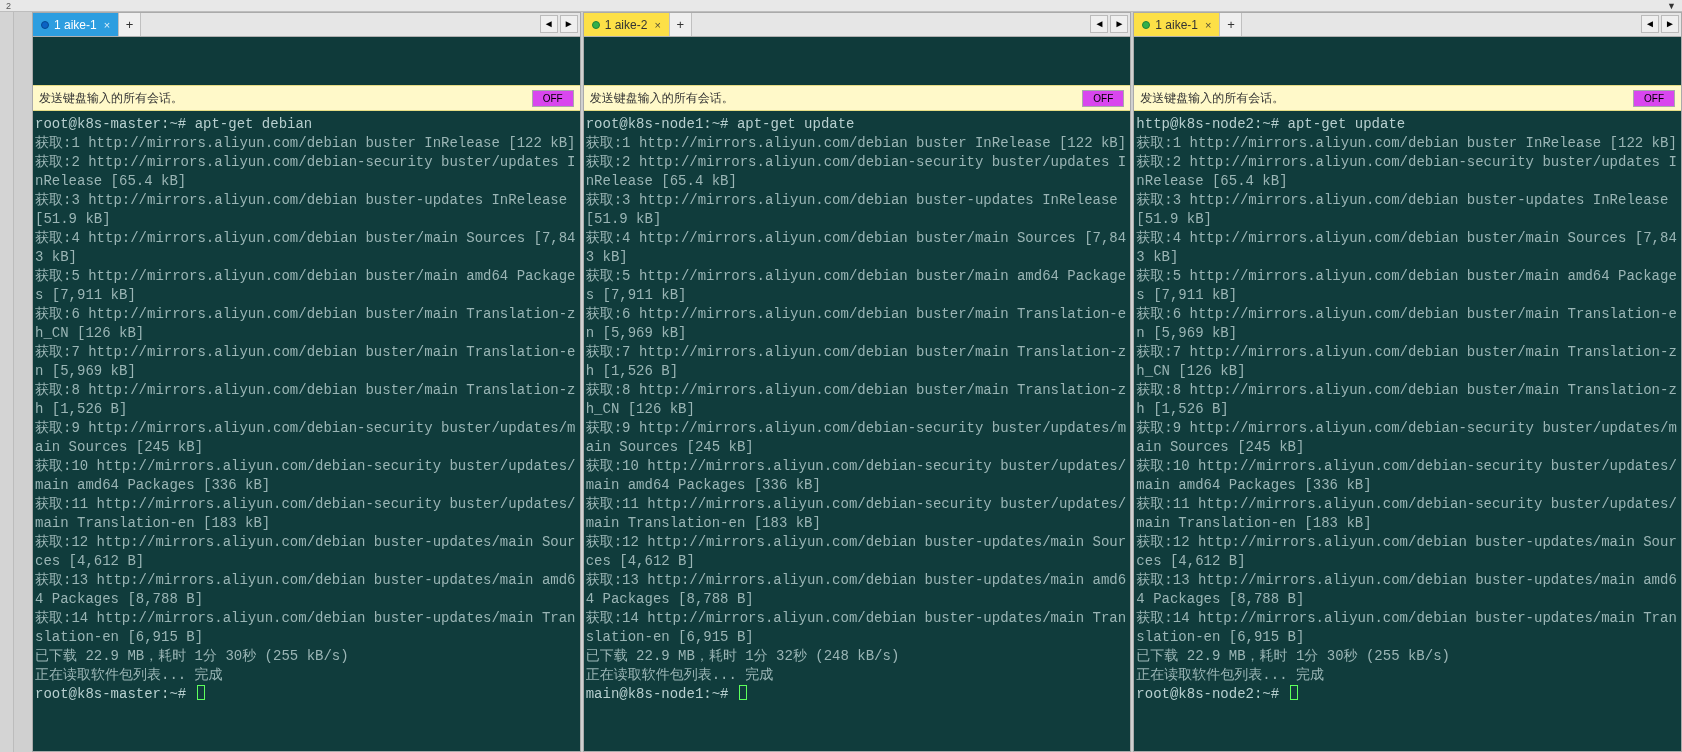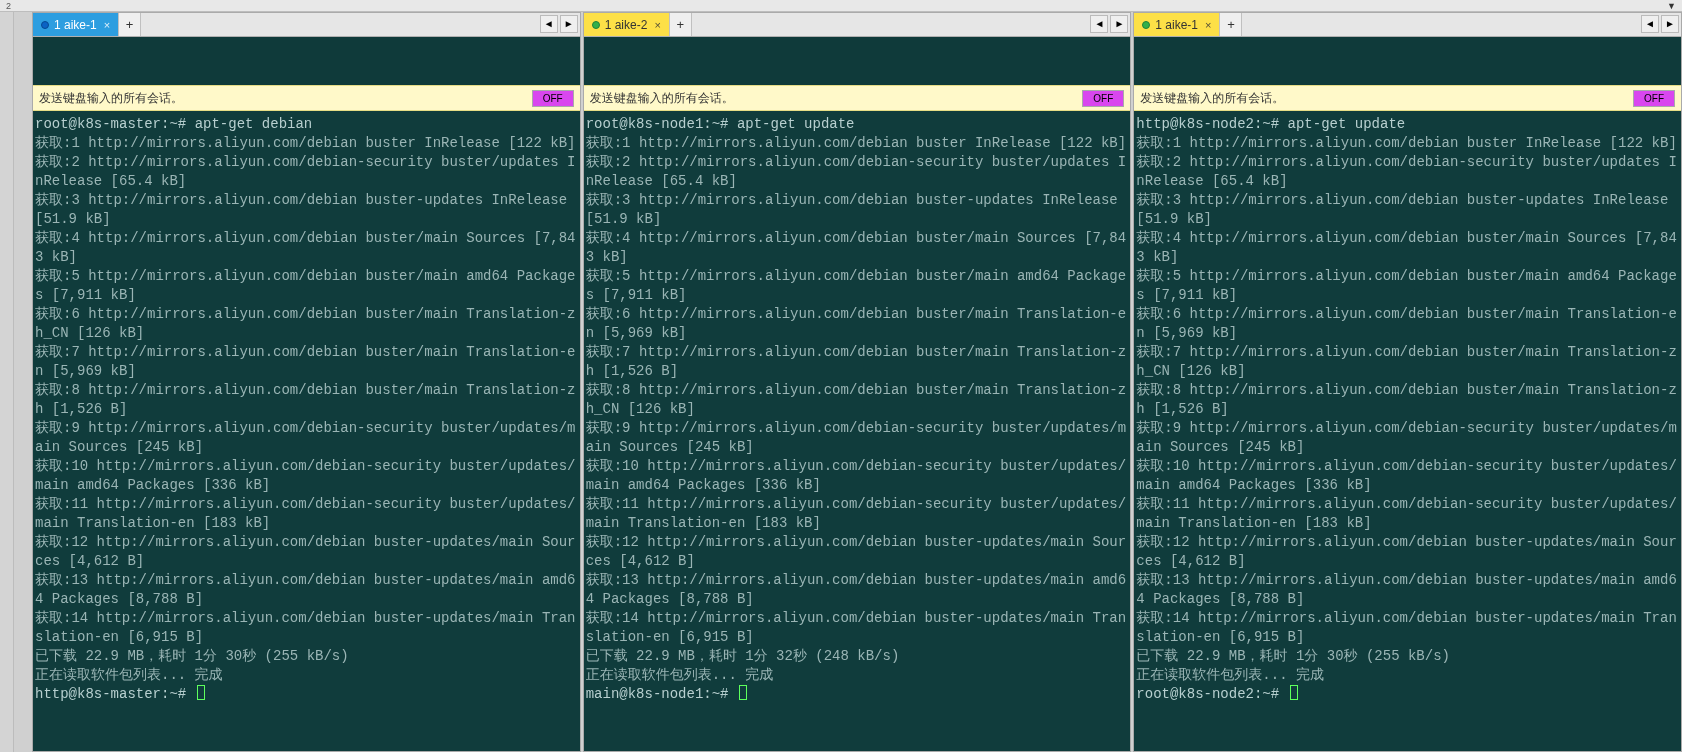--- a/index.html
+++ b/index.html
@@ -185,21 +185,21 @@
 获取:7 http://mirrors.aliyun.com/debian buster/main Translation-en [5,969 kB]
 获取:8 http://mirrors.aliyun.com/debian buster/main Translation-zh [1,526 B]
 获取:9 http://mirrors.aliyun.com/debian-security buster/updates/main Sources [245 kB]
 获取:10 http://mirrors.aliyun.com/debian-security buster/updates/main amd64 Packages [336 kB]
 获取:11 http://mirrors.aliyun.com/debian-security buster/updates/main Translation-en [183 kB]
 获取:12 http://mirrors.aliyun.com/debian buster-updates/main Sources [4,612 B]
 获取:13 http://mirrors.aliyun.com/debian buster-updates/main amd64 Packages [8,788 B]
 获取:14 http://mirrors.aliyun.com/debian buster-updates/main Translation-en [6,915 B]
 已下载 22.9 MB，耗时 1分 30秒 (255 kB/s)
 正在读取软件包列表... 完成
-<span class="prompt-user">http@k8s-master:~# </span><span class="cursor"></span></div>
+<span class="prompt-user">root@k8s-master:~# </span><span class="cursor"></span></div>
   </div>
 
   <div class="pane">
     <div class="tabbar">
       <div class="tab inactive">
         <span class="status-dot green"></span>
         <span>1 aike-2</span>
         <span class="close">×</span>
       </div>
       <div class="tab-add">

